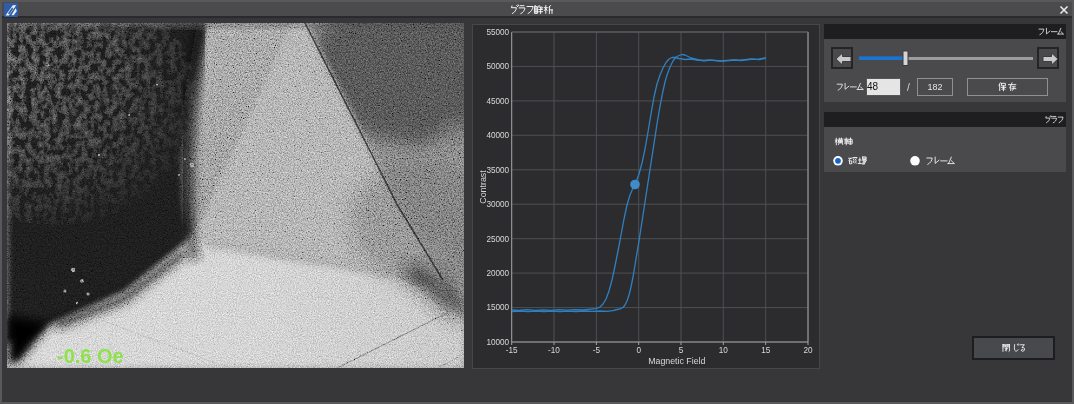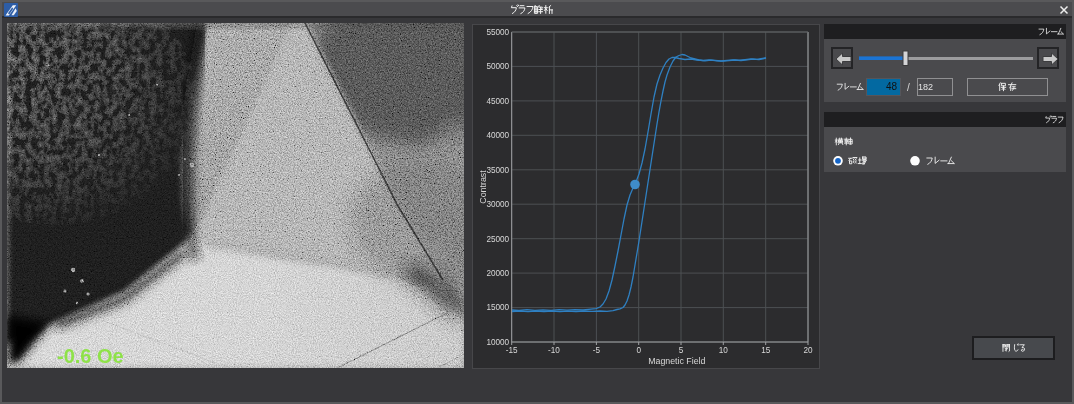--- a/index.html
+++ b/index.html
@@ -2,22 +2,22 @@
 <html><head><meta charset="utf-8"><style>
 *{margin:0;padding:0;box-sizing:border-box}
 html,body{width:1074px;height:404px;overflow:hidden;background:#38383a;font-family:"Liberation Sans",sans-serif}
 .win{position:absolute;inset:0;border:2px solid #59595b;background:#37373a}
 .tb{position:absolute;left:0;top:0;width:1070px;height:16px;background:#4b4b4e;border-bottom:2px solid #2a2a2c}
 .imgp{position:absolute;left:5px;top:21px;width:457px;height:345px;background:#fdba74}
 .chart{position:absolute;left:470px;top:22px;width:348px;height:345px;background:#2c2c2e;border:1px solid #47474a}
 .gh{position:absolute;background:#1e1e20}
 .gc{position:absolute;background:#4a4a4d}
 .abtn{position:absolute;width:22px;height:22px;border:2px solid #242426;background:#4a4a4d}
-.ipt{position:absolute;left:864px;top:75.5px;width:35px;height:18px;background:#0369a1;border:1px solid #55555a;font-size:10px;color:#111;text-align:right;padding:2px 3px 0 0}
-.b182{position:absolute;left:915px;top:75.5px;width:36px;height:18px;border:1px solid #909092;background:#4a4a4d;color:#e4e4e4;font-size:9px;padding-top:3px}
+.ipt{position:absolute;left:864px;top:75.5px;width:35px;height:18px;background:#e5e5e5;border:1px solid #55555a;font-size:10px;color:#111;padding:2px 3px 0 0}
+.b182{position:absolute;left:915px;top:75.5px;width:36px;height:18px;border:1px solid #909092;background:#4a4a4d;color:#e4e4e4;font-size:9px;text-align:center;padding-top:3px}
 .bsave{position:absolute;left:965px;top:75.5px;width:81px;height:18px;border:1px solid #909092;background:#4a4a4d}
 .cbtn{position:absolute;left:970px;top:333.5px;width:83px;height:24.5px;border:2px solid #1d1d1f;background:#47494d}
 </style></head><body>
 <div class="win">
 <div class="tb">
       <svg width="14" height="14" viewBox="0 0 14 14" style="position:absolute;left:2px;top:1px">
 <rect width="14" height="14" rx="1" fill="#2d5da6"></rect>
 <polygon points="1.5,12.5 8.8,2.3 12.2,2.3 4.9,12.5" fill="#f0f4fa"></polygon>
 <polygon points="4,10.2 8.2,4.3 9.2,5.7 5.2,11.4" fill="#2d5da6"></polygon>
 <polygon points="7.4,12.2 11.6,5.2 12.8,8.0 9.8,12.2" fill="#e8eef8"></polygon>

